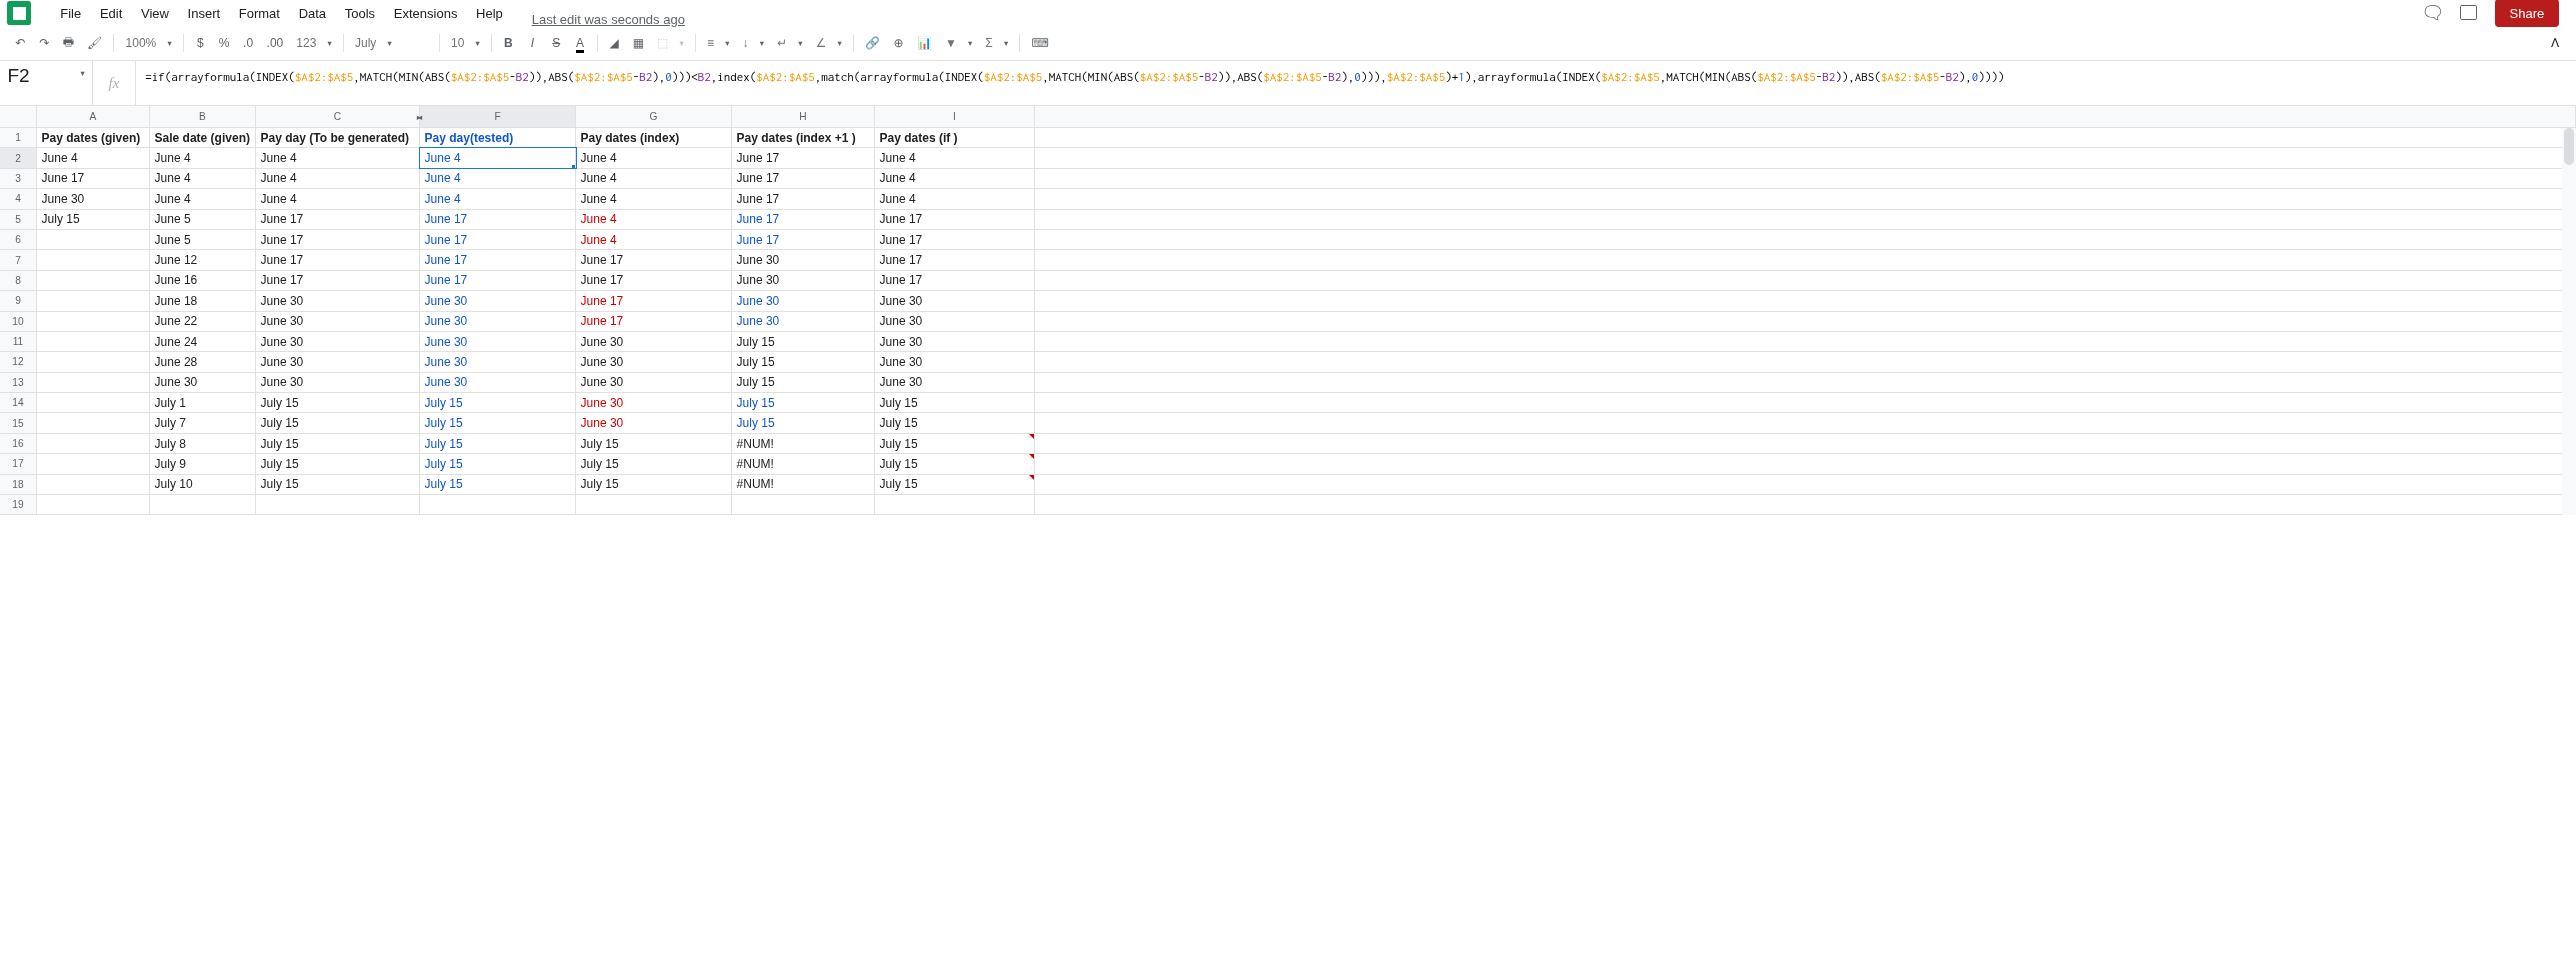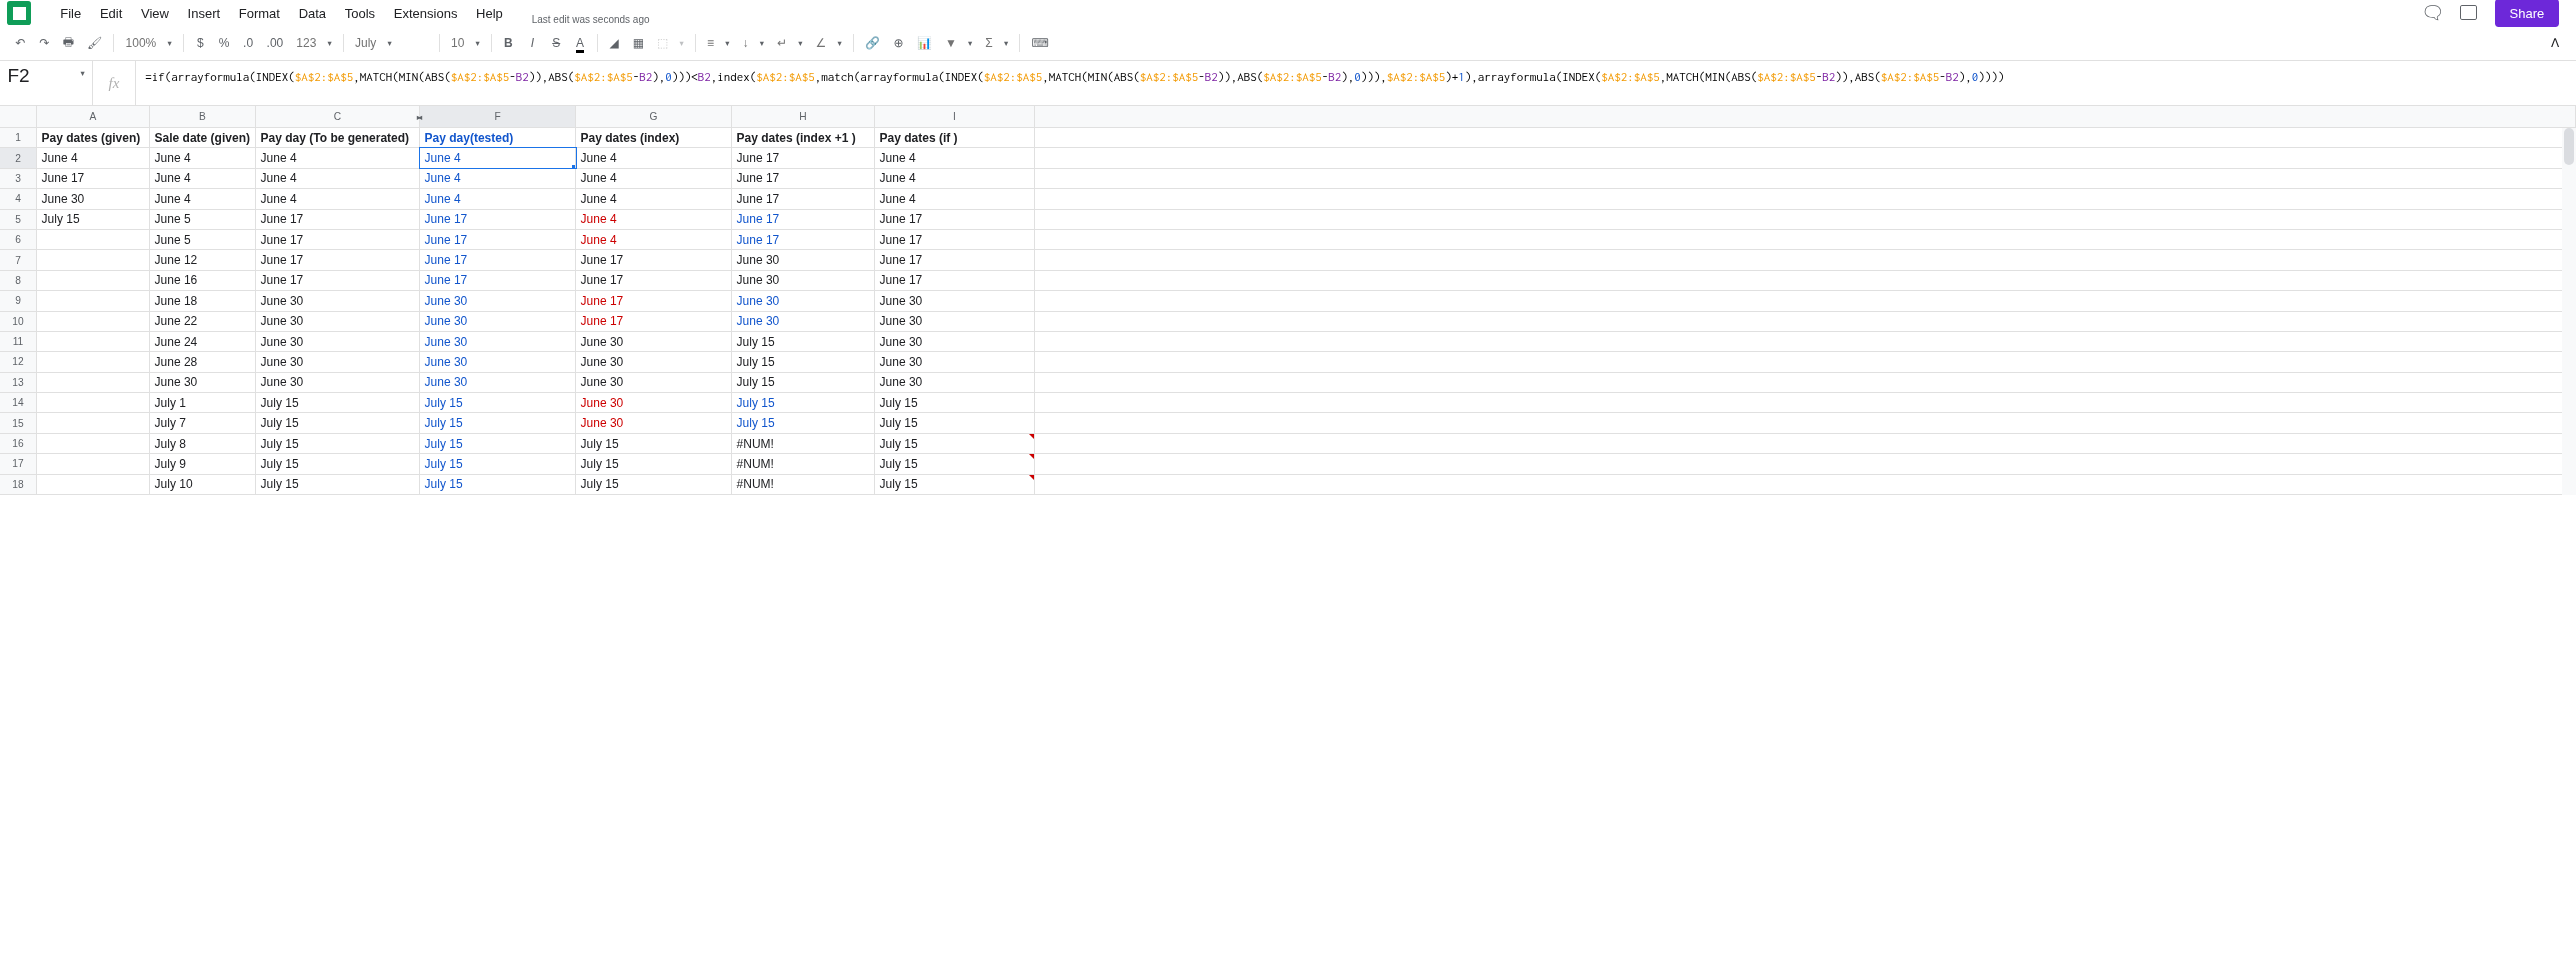--- a/index.html
+++ b/index.html
@@ -3,23 +3,23 @@
 <meta charset="utf-8">
 <style>
   * { box-sizing: border-box; margin: 0; padding: 0; }
   body { font-family: Arial, sans-serif; font-size: 12px; color: #202124; background: #fff; user-select: none; }
   
   
   .menu-bar { display: flex; align-items: center; height: 26px; padding: 0 7.4px; gap: 1.9px; }
   .logo { width: 24px; height: 24px; background: #0f9d58; border-radius: 2.8px; margin-right: 18.6px; display:flex; align-items:center; justify-content:center;}
   .logo::before { content:""; display:block; width:13px; height:13px; background:#fff; }
   .menu-item { padding: 3.7px 8.4px; cursor: pointer; border-radius: 3.7px; font-size:13px;}
-  .last-edit { margin-left: 18.6px; color: #5f6368; cursor: pointer; font-size:10px;margin-top:12px;}
+  .last-edit { margin-left: 18.6px; color: #5f6368; text-decoration: underline; cursor: pointer; font-size:13px;margin-top:12px;}
   .menu-right { margin-left: auto; display: flex; align-items: center; gap: 13px; padding-right:9.3px;}
-  .share-btn { background: #6d28d9; color: #fff; padding: 6.5px 15px; border-radius: 3.7px; font-weight: 500; font-size:13px;}
+  .share-btn { background: #b91c1c; color: #fff; padding: 6.5px 15px; border-radius: 3.7px; font-weight: 500; font-size:13px;}
   .meet-icon { width:24px; height:24px; position:relative;}
   .meet-icon::before{content:""; position:absolute; width:15px; height:13px; border:1.9px solid #5f6368; border-radius:1.9px; left:1.9px; top:3.7px;}
   
   
   .toolbar { display: flex; align-items: center; height: 35px; padding: 0 9.3px; border-bottom: 0.9px solid #e0e0e0; gap: 1.9px; }
   .tb-btn { padding: 4.6px 5.6px; cursor: pointer; border-radius: 1.9px; display:flex; align-items:center; justify-content:center; min-width:22px; height:24px; color:#5f6368;}
   .tb-sep { width: 0.9px; height: 18.6px; background: #e0e0e0; margin: 0 3.7px; }
   .tb-select { padding: 2.8px 5.6px; cursor: pointer; display:flex; align-items:center; gap:5.6px; color:#737373;}
   .tb-select::after { content:"▾"; font-size:8.4px; color:#5f6368; margin-left:5.6px;}
   .underline-a { position:relative; font-weight:500;}
@@ -333,18 +333,29 @@
         <div class="row-h">18</div>
         <div class="cell cA"></div>
         <div class="cell cB">July 10</div>
         <div class="cell cC">July 15</div>
         <div class="cell cF blue">July 15</div>
         <div class="cell cG">July 15</div>
         <div class="cell cH">#NUM!</div>
         <div class="cell cI err-mark">July 15</div>
         <div class="cell cRest"></div>
       </div>
+      <div class="row">
+        <div class="row-h">19</div>
+        <div class="cell cA"></div>
+        <div class="cell cB"></div>
+        <div class="cell cC"></div>
+        <div class="cell cF blue"></div>
+        <div class="cell cG"></div>
+        <div class="cell cH"></div>
+        <div class="cell cI"></div>
+        <div class="cell cRest"></div>
+      </div>
     </div>
   <div class="scrollbar-v">
       <div class="scrollbar-thumb"></div>
     </div>
 </div>
 
 
 </body></html>

